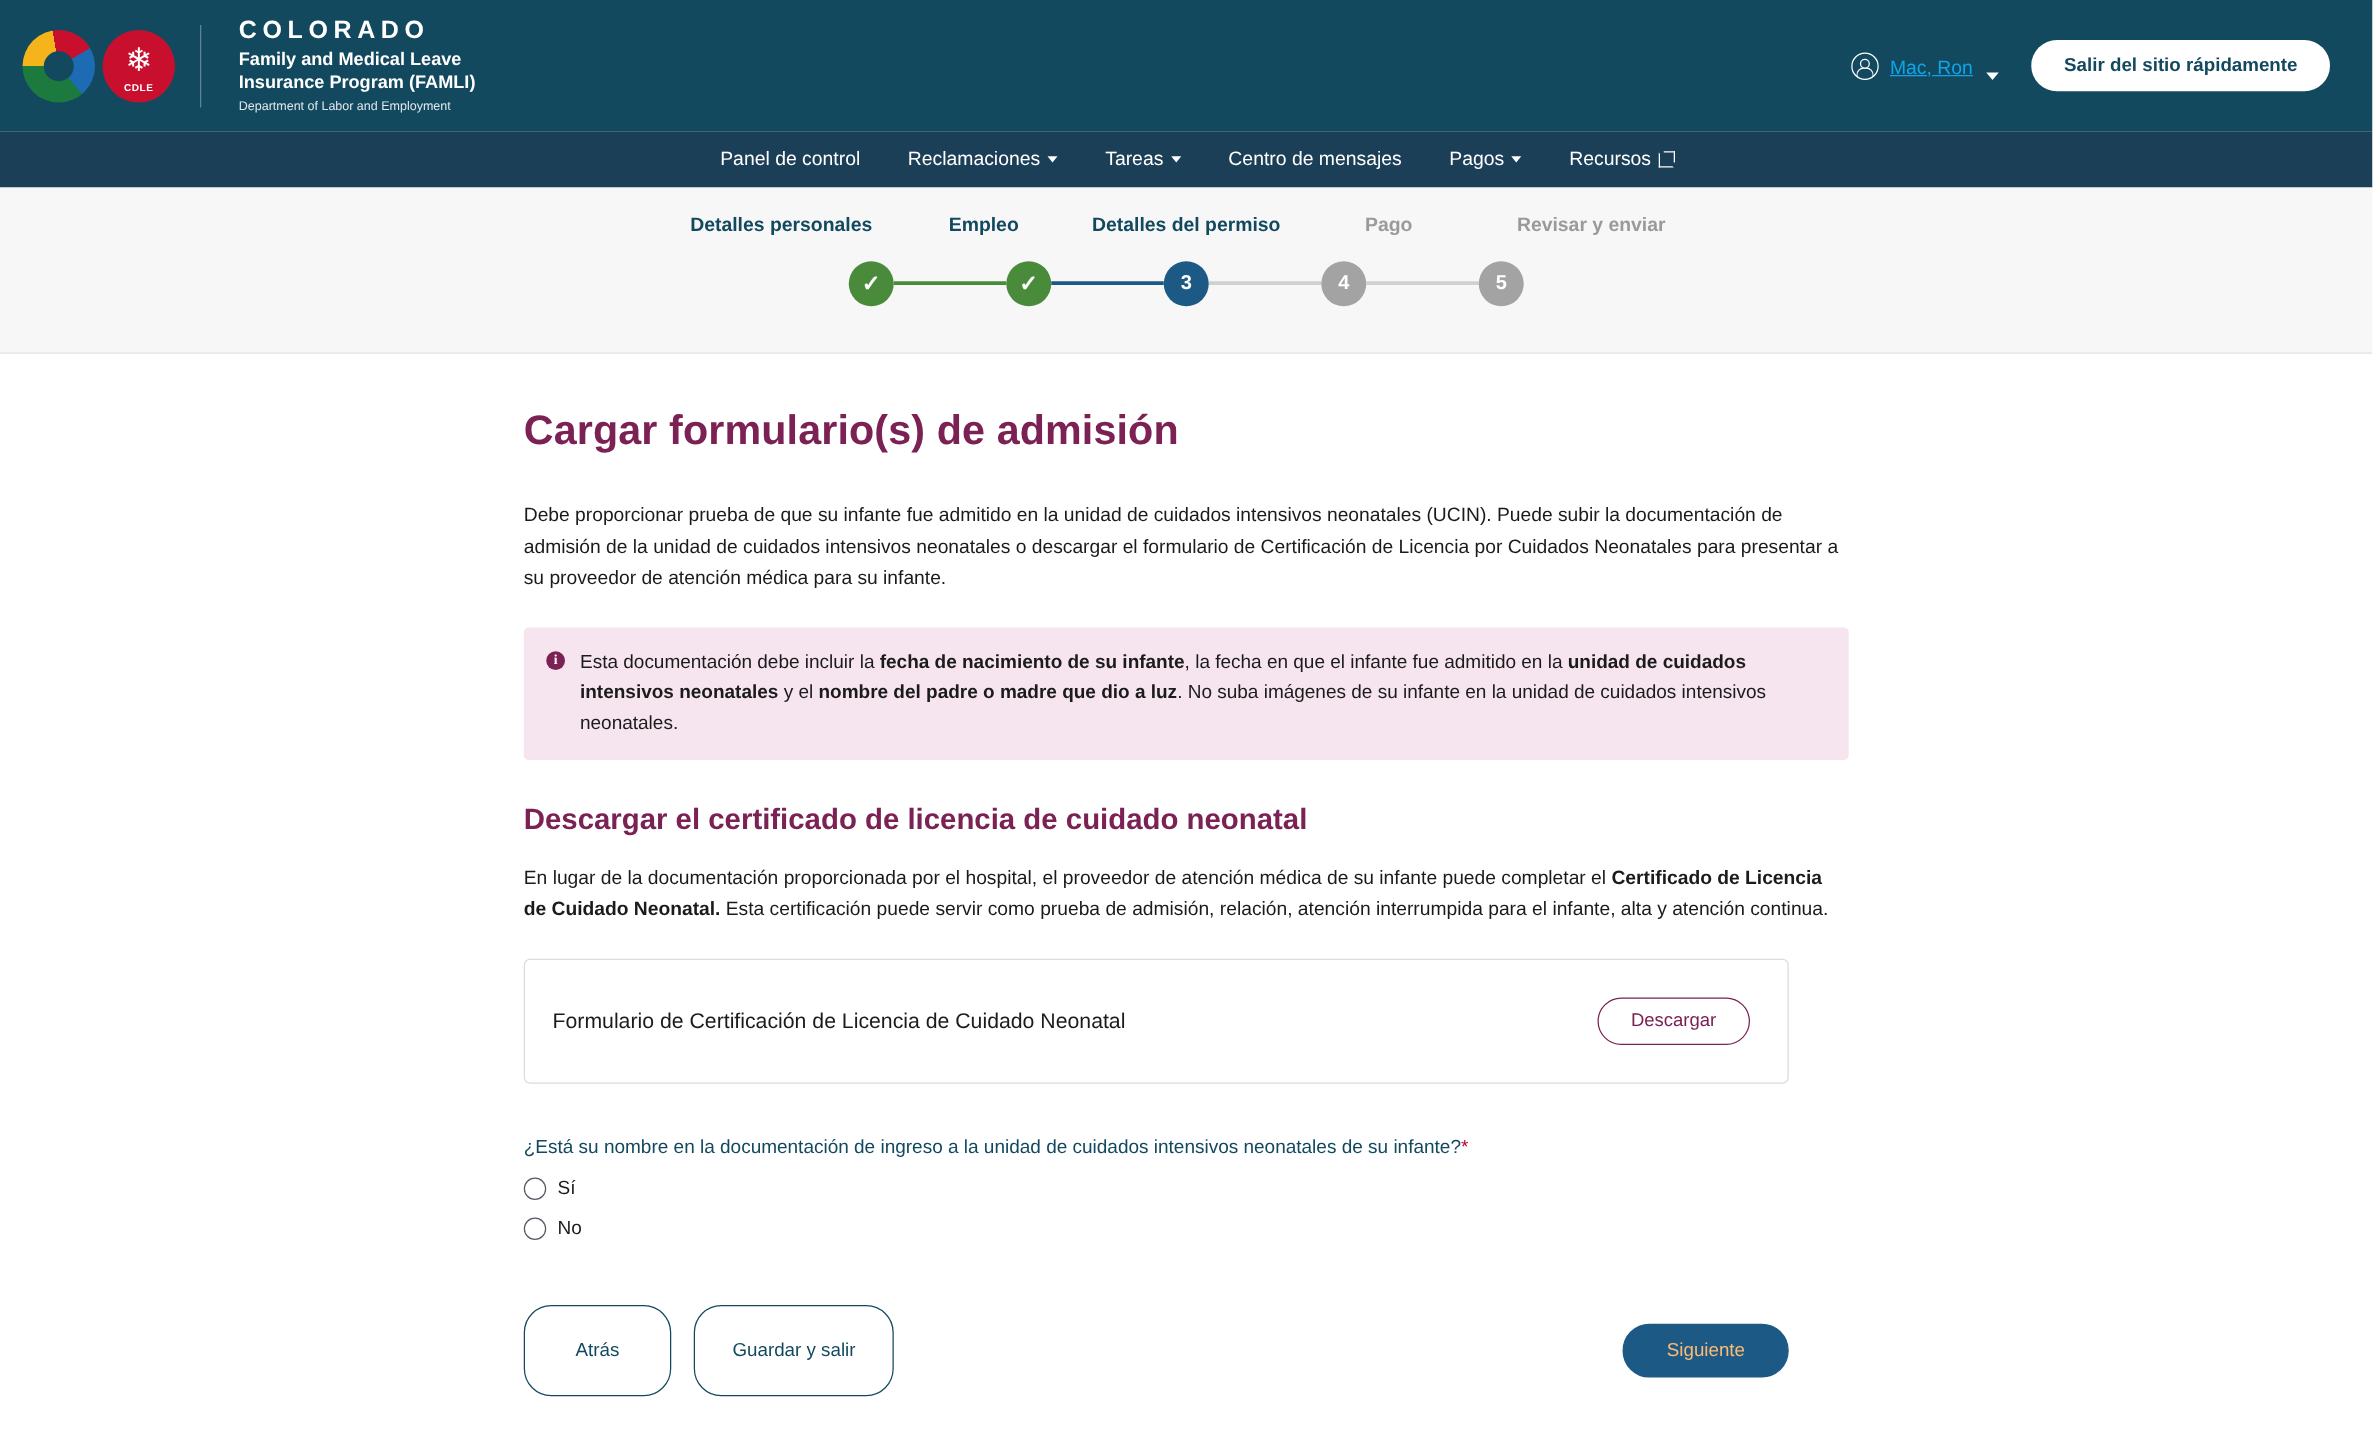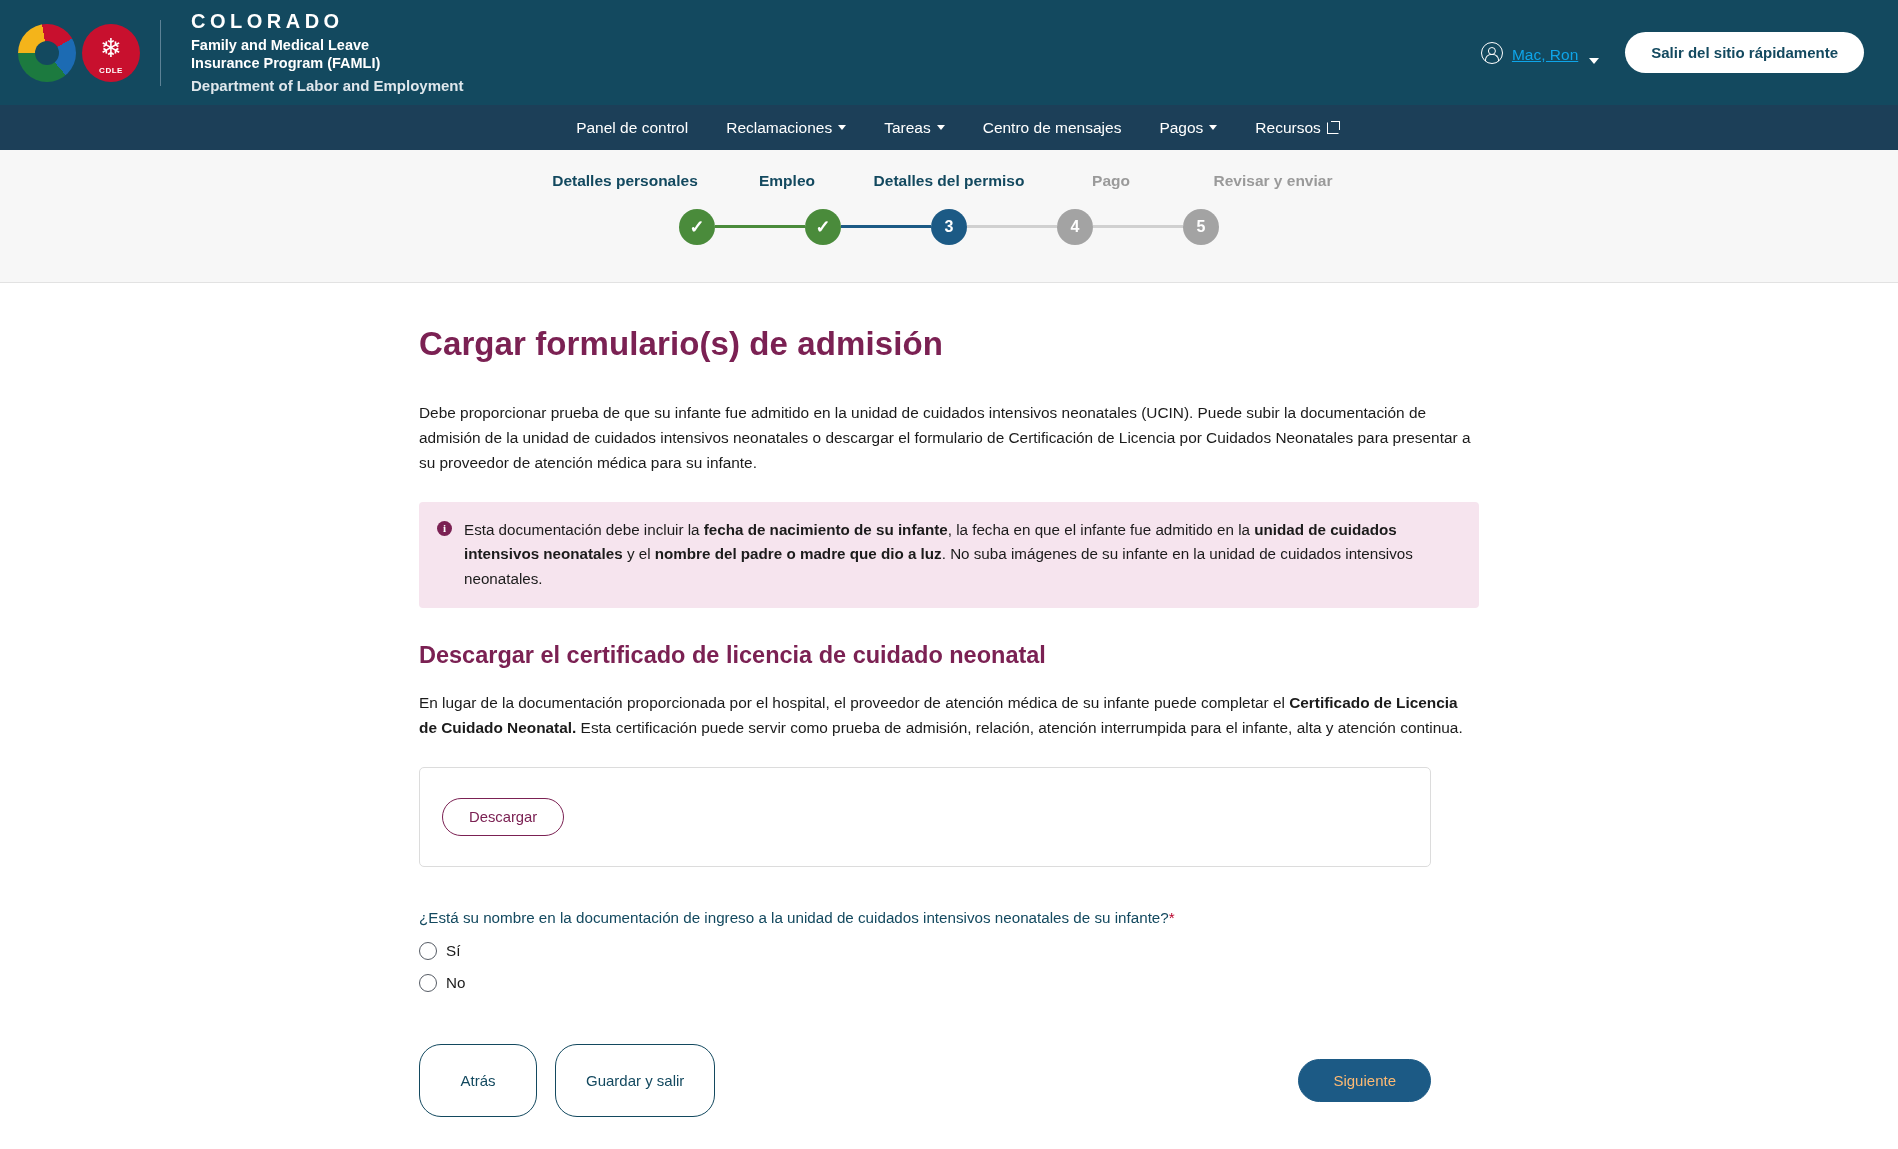--- a/index.html
+++ b/index.html
@@ -47,21 +47,21 @@
   .logo-cdle .cdle-txt {
     font-size: 8px; color: #fff; letter-spacing: .5px; margin-bottom: 7px;
     font-weight: bold;
   }
   .logo-divider { width: 1px; height: 66px; background: #5d8296; margin: 0 16px 0 6px; }
   .logo-text { color: #fff; line-height: 1.25; }
   .logo-text .state {
     font-size: 20px; letter-spacing: 4.5px; font-weight: bold; margin-bottom: 2px;
   }
   .logo-text .prog { font-size: 14.5px; font-weight: bold; }
-  .logo-text .dept { font-size: 15px; font-weight: bold; margin-top: 5px; color: #dfe7ec; }
+  .logo-text .dept { font-size: 10px; font-weight: normal; margin-top: 5px; color: #dfe7ec; }
 
   .header-right {
     margin-left: auto; display: flex; align-items: center; gap: 26px;
   }
   .user-menu {
     display: flex; align-items: flex-end; gap: 9px;
     color: #0ea5e9; font-size: 15.5px; cursor: pointer;
   }
   .user-menu .uname { text-decoration: underline; }
   .avatar-icon {
@@ -332,20 +332,21 @@
     </div>
   </div>
 
   <h2 class="section-title">Descargar el certificado de licencia de cuidado neonatal</h2>
 
   <p class="body-text">
     <span>En lugar de la documentación proporcionada por el hospital, el proveedor de atención médica de su infante puede completar el </span><b>Certificado de Licencia de Cuidado Neonatal.</b><span> Esta certificación puede servir como prueba de admisión, relación, atención interrumpida para el infante, alta y atención continua.</span>
   </p>
 
   <div class="download-card">
+    <span class="doc-name">Formulario de Certificación de Licencia de Cuidado Neonatal</span>
     <button class="download-btn">Descargar</button>
   </div>
 
   <p class="question">
     <span>¿Está su nombre en la documentación de ingreso a la unidad de cuidados intensivos neonatales de su infante?</span><span class="req">*</span>
   </p>
 
   <div class="radio-row">
     <span class="radio"></span>
     <span class="radio-label">Sí</span>

